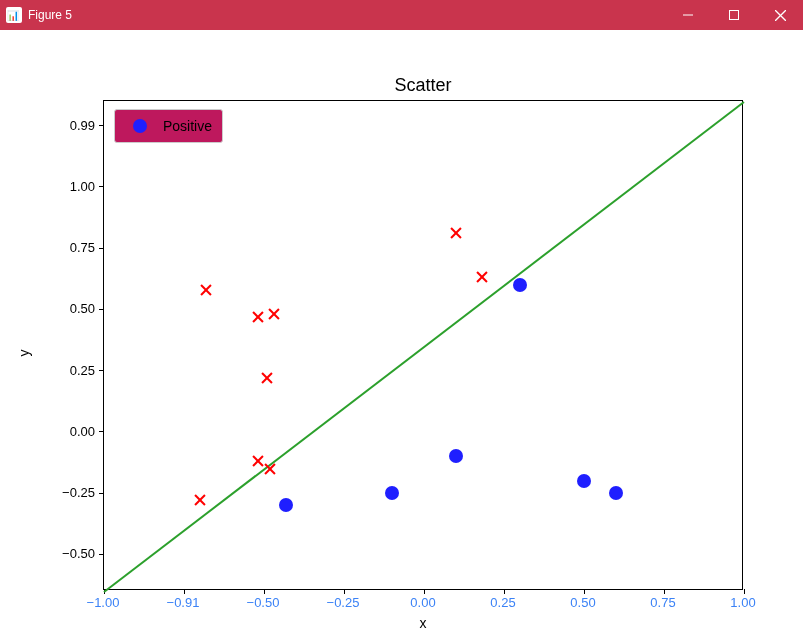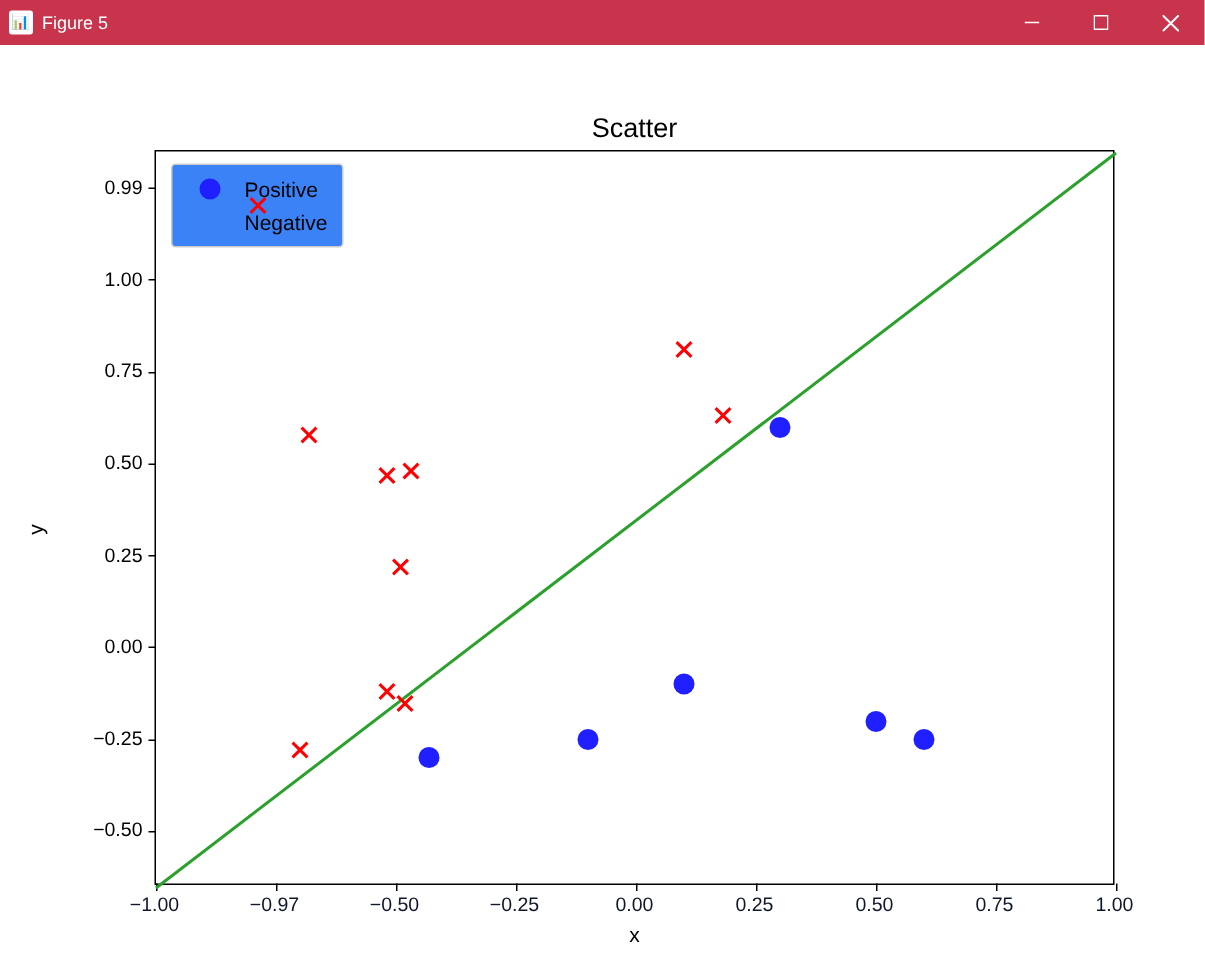--- a/index.html
+++ b/index.html
@@ -20,32 +20,32 @@
   
   .plot-area { position: absolute; left: 103px; top: 70px; width: 640px; height: 490px; border: 1px solid #000; background: #fff; }
   
   .title { position: absolute; top: 45px; left: 103px; width: 640px; text-align: center; font-size: 18px; color: #000; }
   .xlabel { position: absolute; top: 585px; left: 103px; width: 640px; text-align: center; font-size: 14px; color: #000; }
   .ylabel { position: absolute; left: 20px; top: 315px; transform: rotate(-90deg); transform-origin: center; font-size: 14px; color: #000; }
   
   .ytick-label { position: absolute; right: 708px; font-size: 13px; color: #000; text-align: right; width: 50px; transform: translateY(-50%); }
   .ytick { position: absolute; left: -5px; width: 5px; height: 1px; background: #000; }
   
-  .xtick-label { position: absolute; top: 565px; font-size: 13px; color: #0f172a; text-align: center; width: 50px; transform: translateX(-50%); }
+  .xtick-label { position: absolute; top: 565px; font-size: 13px; color: #3b82f6; text-align: center; width: 50px; transform: translateX(-50%); }
   .xtick { position: absolute; bottom: -5px; height: 5px; width: 1px; background: #000; }
   
   .line { position: absolute; background: #2ca02c; height: 2px; transform-origin: left center; }
   
   .positive-point { position: absolute; width: 14px; height: 14px; background: #1f1fff; border-radius: 50%; transform: translate(-50%, -50%); }
   .negative-point { position: absolute; width: 14px; height: 14px; transform: translate(-50%, -50%); }
   .negative-point::before, .negative-point::after { content: ''; position: absolute; left: 50%; top: 50%; width: 14px; height: 2px; background: #ff0000; }
   .negative-point::before { transform: translate(-50%, -50%) rotate(45deg); }
   .negative-point::after { transform: translate(-50%, -50%) rotate(-45deg); }
   
-  .legend { position: absolute; left: 10px; top: 8px; border: 1px solid #ccc; border-radius: 3px; background: #3b82f6; padding: 5px 10px; font-size: 14px; }
+  .legend { position: absolute; left: 10px; top: 8px; border: 1px solid #ccc; border-radius: 3px; background: #be185d; padding: 5px 10px; font-size: 14px; }
   .legend-row { display: flex; align-items: center; height: 22px; }
   .legend-marker { width: 30px; display: flex; justify-content: center; align-items: center; }
   .legend-marker .positive-point, .legend-marker .negative-point { position: static; transform: none; }
   .legend-label { margin-left: 8px; }
   
   .watermark { position: absolute; right: 8px; bottom: 3px; color: #ddd; font-size: 12px; }
 </style>
 </head>
 <body>
 
@@ -116,42 +116,36 @@
         <div class="negative-point" style="left: 96px; top: 399.35px;"></div>
         <div class="negative-point" style="left: 352px; top: 132.3px;"></div>
         <div class="negative-point" style="left: 377.6px; top: 176.4px;"></div>
         <div class="legend">
           <div class="legend-row">
             <div class="legend-marker">
               <div class="positive-point"></div>
             </div>
             <div class="legend-label">Positive</div>
           </div>
-          <div class="legend-row">
-            <div class="legend-marker">
-              <div class="negative-point"></div>
-            </div>
-            <div class="legend-label">Negative</div>
-          </div>
         </div>
       </div>
 
     <div id="ytick-labels">
         <div class="ytick-label" style="top: 523.25px;">−0.50</div>
         <div class="ytick-label" style="top: 462px;">−0.25</div>
         <div class="ytick-label" style="top: 400.75px;">0.00</div>
         <div class="ytick-label" style="top: 339.5px;">0.25</div>
         <div class="ytick-label" style="top: 278.25px;">0.50</div>
         <div class="ytick-label" style="top: 217px;">0.75</div>
         <div class="ytick-label" style="top: 155.75px;">1.00</div>
         <div class="ytick-label" style="top: 94.5px;">0.99</div>
       </div>
     <div id="xtick-labels">
         <div class="xtick-label" style="left: 103px;">−1.00</div>
-        <div class="xtick-label" style="left: 183px;">−0.97</div>
+        <div class="xtick-label" style="left: 183px;">−0.91</div>
         <div class="xtick-label" style="left: 263px;">−0.50</div>
         <div class="xtick-label" style="left: 343px;">−0.25</div>
         <div class="xtick-label" style="left: 423px;">0.00</div>
         <div class="xtick-label" style="left: 503px;">0.25</div>
         <div class="xtick-label" style="left: 583px;">0.50</div>
         <div class="xtick-label" style="left: 663px;">0.75</div>
         <div class="xtick-label" style="left: 743px;">1.00</div>
       </div>
 
   </div>

